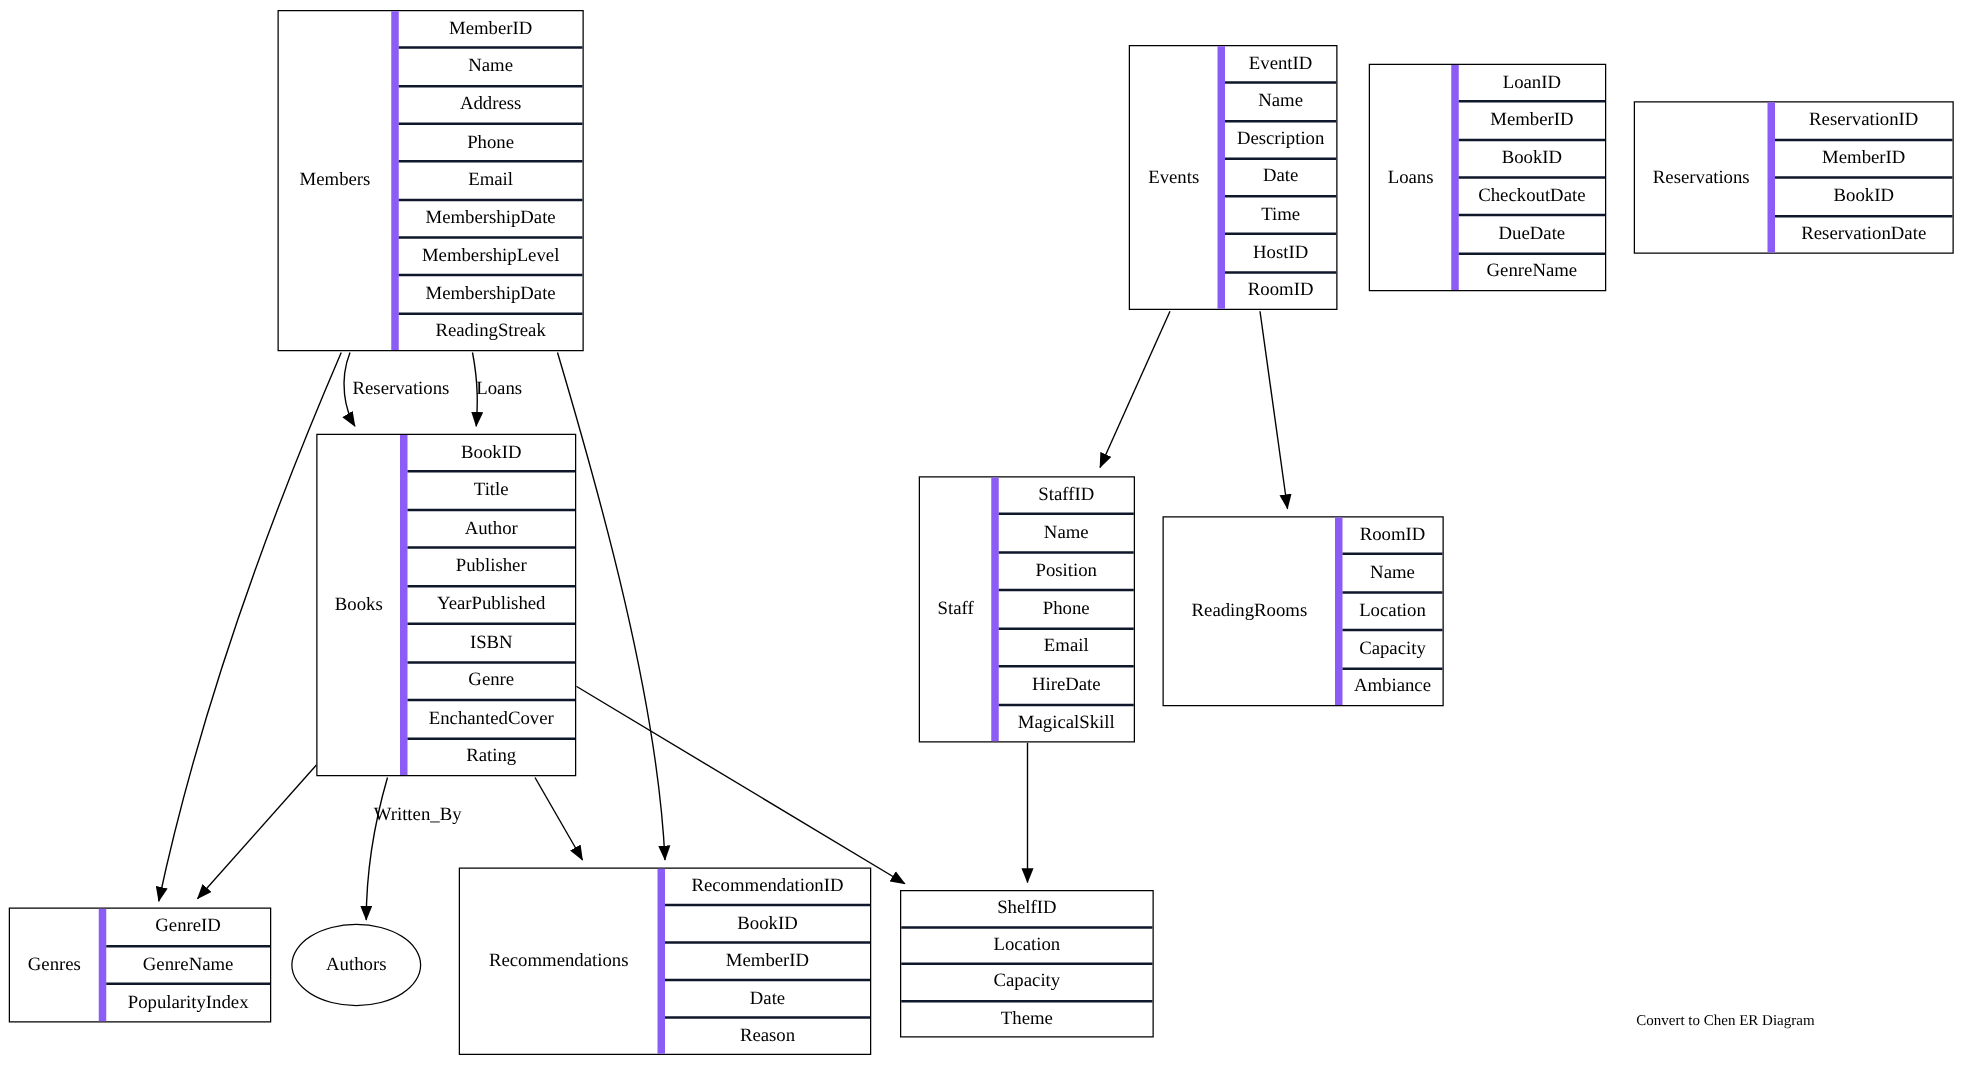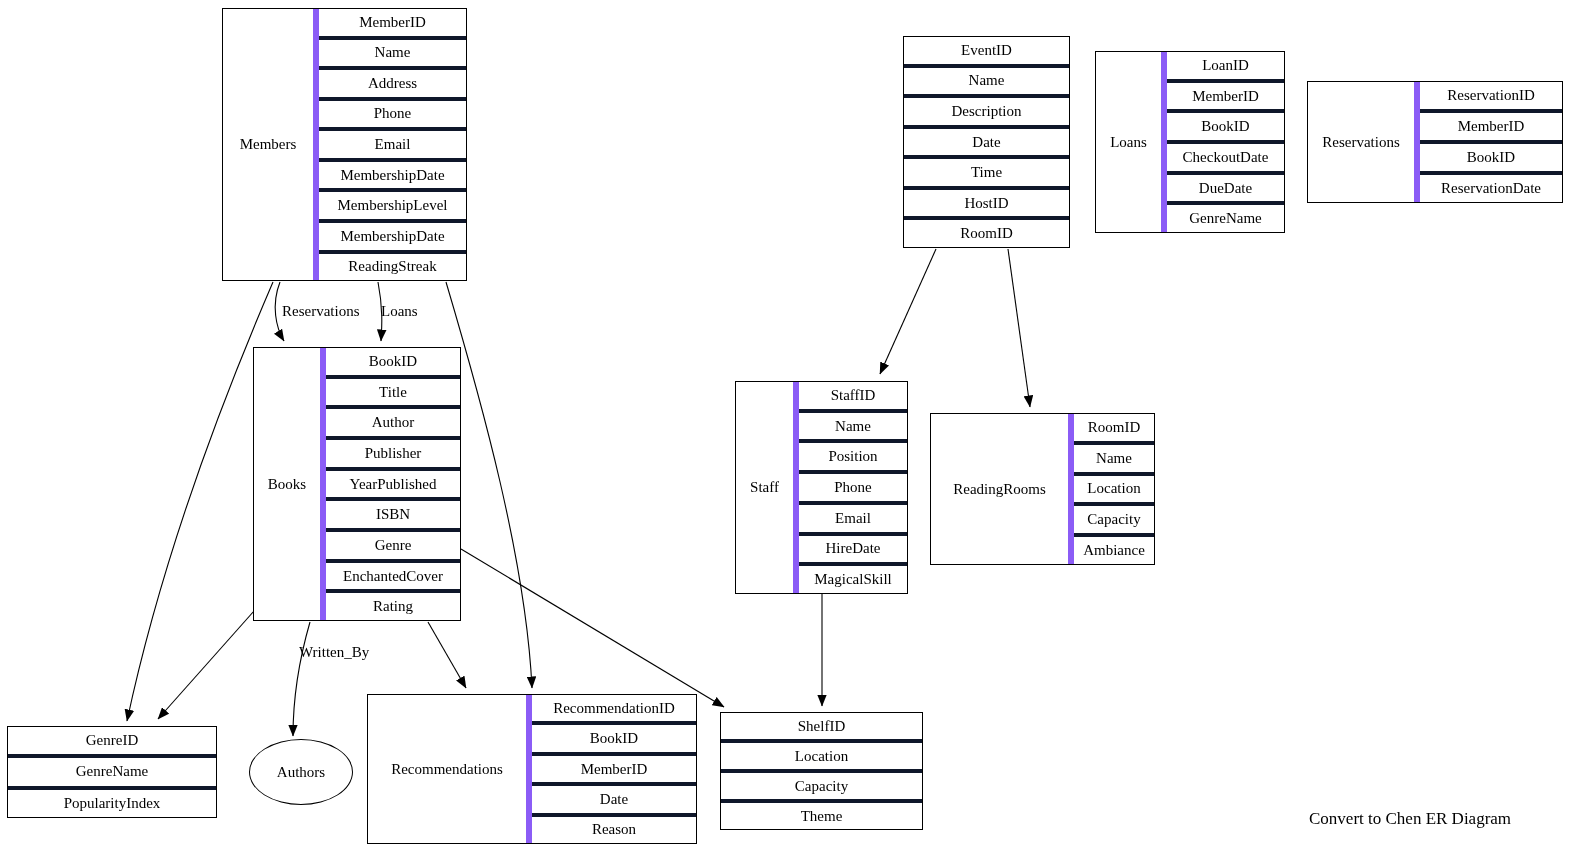--- a/index.html
+++ b/index.html
@@ -39,41 +39,41 @@
   .attr {
     flex: 1 1 0;
     display: flex;
     align-items: center;
     justify-content: center;
     font-size: 15px;
     white-space: nowrap;
     text-align: right;
   }
   .attr + .attr {
-    border-top: 4px solid #0f172a;
+    border-top: 2px solid #0f172a;
   }
   .ellipse-node {
     position: absolute;
     box-sizing: border-box;
     border: 1px solid #000;
     border-radius: 50%;
     display: flex;
     align-items: center;
     justify-content: center;
     font-size: 15px;
     background: #fff;
   }
   .edge-label {
     position: absolute;
     font-size: 15px;
     white-space: nowrap;
   }
   .note {
     position: absolute;
-    font-size: 17px;
+    font-size: 12px;
     white-space: nowrap;
   }
   svg.edges {
     position: absolute;
     left: 0;
     top: 0;
     pointer-events: none;
   }
   svg.edges path.edge {
     stroke: #000;
@@ -114,20 +114,21 @@
         <div class="attr">Phone</div>
         <div class="attr">Email</div>
         <div class="attr">MembershipDate</div>
         <div class="attr">MembershipLevel</div>
         <div class="attr">MembershipDate</div>
         <div class="attr">ReadingStreak</div>
       </div>
   </div>
 
   <div class="entity" style="left:903px;top:36px;width:167px;height:212px">
+    <div class="ent-label" style="width:70px">Events</div>
     <div class="ent-attrs">
         <div class="attr">EventID</div>
         <div class="attr">Name</div>
         <div class="attr">Description</div>
         <div class="attr">Date</div>
         <div class="attr">Time</div>
         <div class="attr">HostID</div>
         <div class="attr">RoomID</div>
       </div>
   </div>
@@ -187,20 +188,21 @@
     <div class="ent-attrs">
         <div class="attr">RoomID</div>
         <div class="attr">Name</div>
         <div class="attr">Location</div>
         <div class="attr">Capacity</div>
         <div class="attr">Ambiance</div>
       </div>
   </div>
 
   <div class="entity" style="left:7px;top:726px;width:210px;height:92px">
+    <div class="ent-label" style="width:71px">Genres</div>
     <div class="ent-attrs">
         <div class="attr">GenreID</div>
         <div class="attr">GenreName</div>
         <div class="attr">PopularityIndex</div>
       </div>
   </div>
 
   <div class="entity" style="left:367px;top:694px;width:330px;height:150px">
     <div class="ent-label" style="width:158px">Recommendations</div>
     <div class="ent-attrs">
@@ -214,21 +216,21 @@
 
   <div class="entity" style="left:720px;top:712px;width:203px;height:118px">
     <div class="ent-attrs">
         <div class="attr">ShelfID</div>
         <div class="attr">Location</div>
         <div class="attr">Capacity</div>
         <div class="attr">Theme</div>
       </div>
   </div>
 
-  <div class="ellipse-node" style="left:249px;top:739px;width:104px;height:66px">Authors</div>
+  <div class="ellipse-node" style="left:233px;top:739px;width:104px;height:66px">Authors</div>
 
   <div class="edge-label" style="left:282px;top:303px">Reservations</div>
   <div class="edge-label" style="left:381px;top:303px">Loans</div>
   <div class="edge-label" style="left:299px;top:644px">Written_By</div>
 
   <div class="note" style="left:1309px;top:809px">Convert to Chen ER Diagram</div>
 
 </div>
 
 </body></html>

